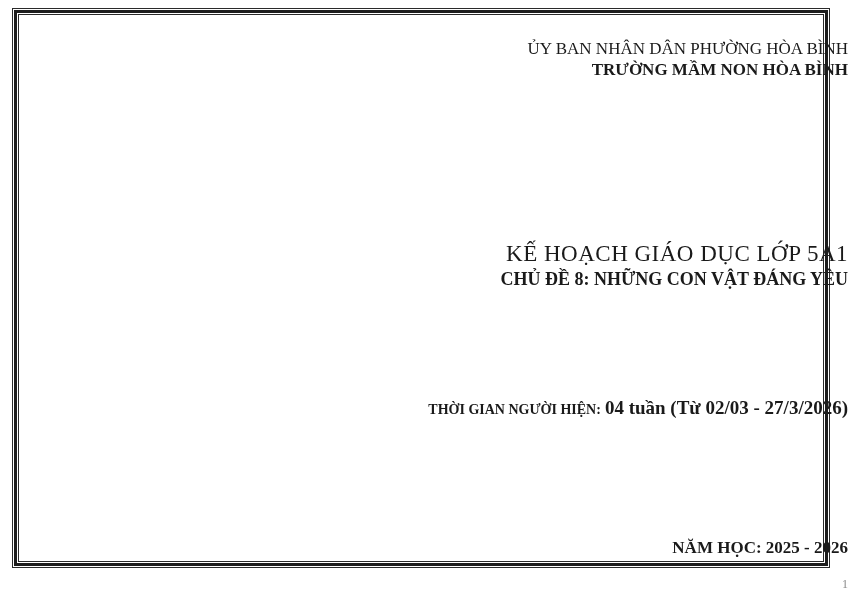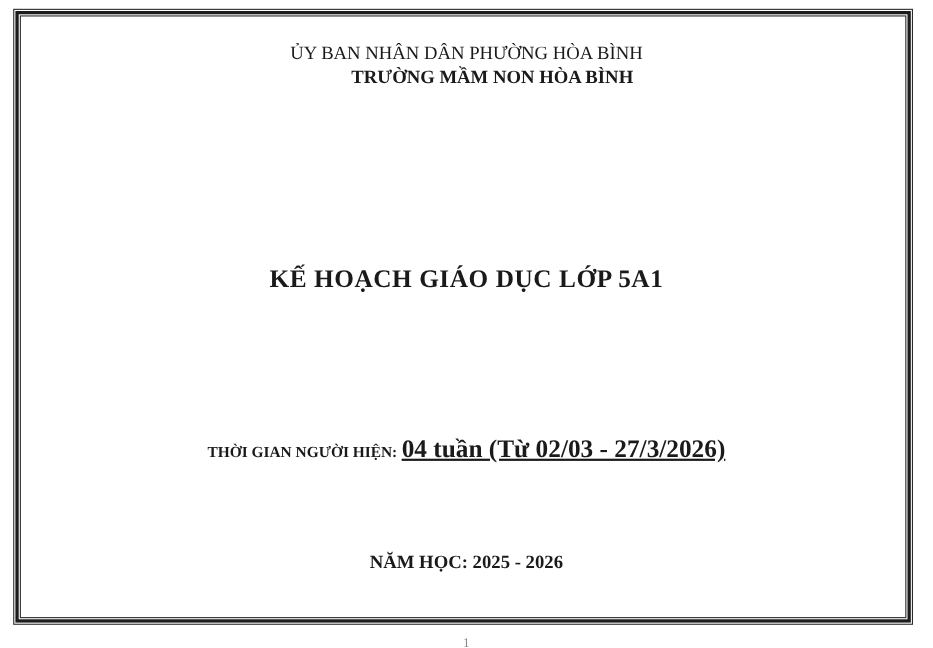--- a/index.html
+++ b/index.html
@@ -20,51 +20,52 @@
   .frame-mid {
     width:100%; height:100%;
     border:3px solid #1c1c1c; padding:1px;
   }
   .frame-inner {
     width:100%; height:100%;
     border:1px solid #2a2a2a;
   }
   .centered-block {
     position:absolute; left:0; width:848px;
-    text-align:center; white-space:nowrap;
+    text-align:right; white-space:nowrap;
   }
   .header-block { top:38px; line-height:21px; }
   .header-line1 { font-size:17px; font-weight:normal; }
   .header-line2 { font-size:17px; font-weight:bold;padding-left:47px; }
   .title-block { top:241px; }
-  .title-main { font-size:23px; font-weight:bold; letter-spacing:0.5px; line-height:26px; }
+  .title-main { font-size:23px; font-weight:normal; letter-spacing:0.5px; line-height:26px; }
   .title-sub  { font-size:18px; font-weight:bold; line-height:24px; }
   .details-block { top:394px; }
   .detail-line { height:27px; line-height:27px; }
   .detail-label { font-size:14px; font-weight:bold; }
-  .detail-value { font-size:23px; font-weight:bold;text-decoration:underline; }
-  .year-block { top:501px; font-size:17px; font-weight:bold; }
+  .detail-value { font-size:19px; font-weight:bold; }
+  .year-block { top:538px; font-size:17px; font-weight:bold; }
   .page-number { top:577px; font-size:12px; color:#8a8a8a; }
 </style>
 </head>
 <body>
 
 <div class="frame-outer">
   <div class="frame-mid">
     <div class="frame-inner"></div>
   </div>
 </div>
 
 <div class="centered-block header-block">
   <div class="header-line1">ỦY BAN NHÂN DÂN PHƯỜNG HÒA BÌNH</div>
   <div class="header-line2">TRƯỜNG MẦM NON HÒA BÌNH</div>
 </div>
 
 <div class="centered-block title-block">
   <div class="title-main">KẾ HOẠCH GIÁO DỤC LỚP 5A1</div>
+  <div class="title-sub">CHỦ ĐỀ 8: NHỮNG CON VẬT ĐÁNG YÊU</div>
 </div>
 
 <div class="centered-block details-block">
   <div class="detail-line">
     <span class="detail-label">THỜI GIAN NGƯỜI HIỆN:</span>
     <span class="detail-value">04 tuần (Từ 02/03 - 27/3/2026)</span>
   </div>
 </div>
 
 <div class="centered-block year-block">NĂM HỌC: 2025 - 2026</div>

